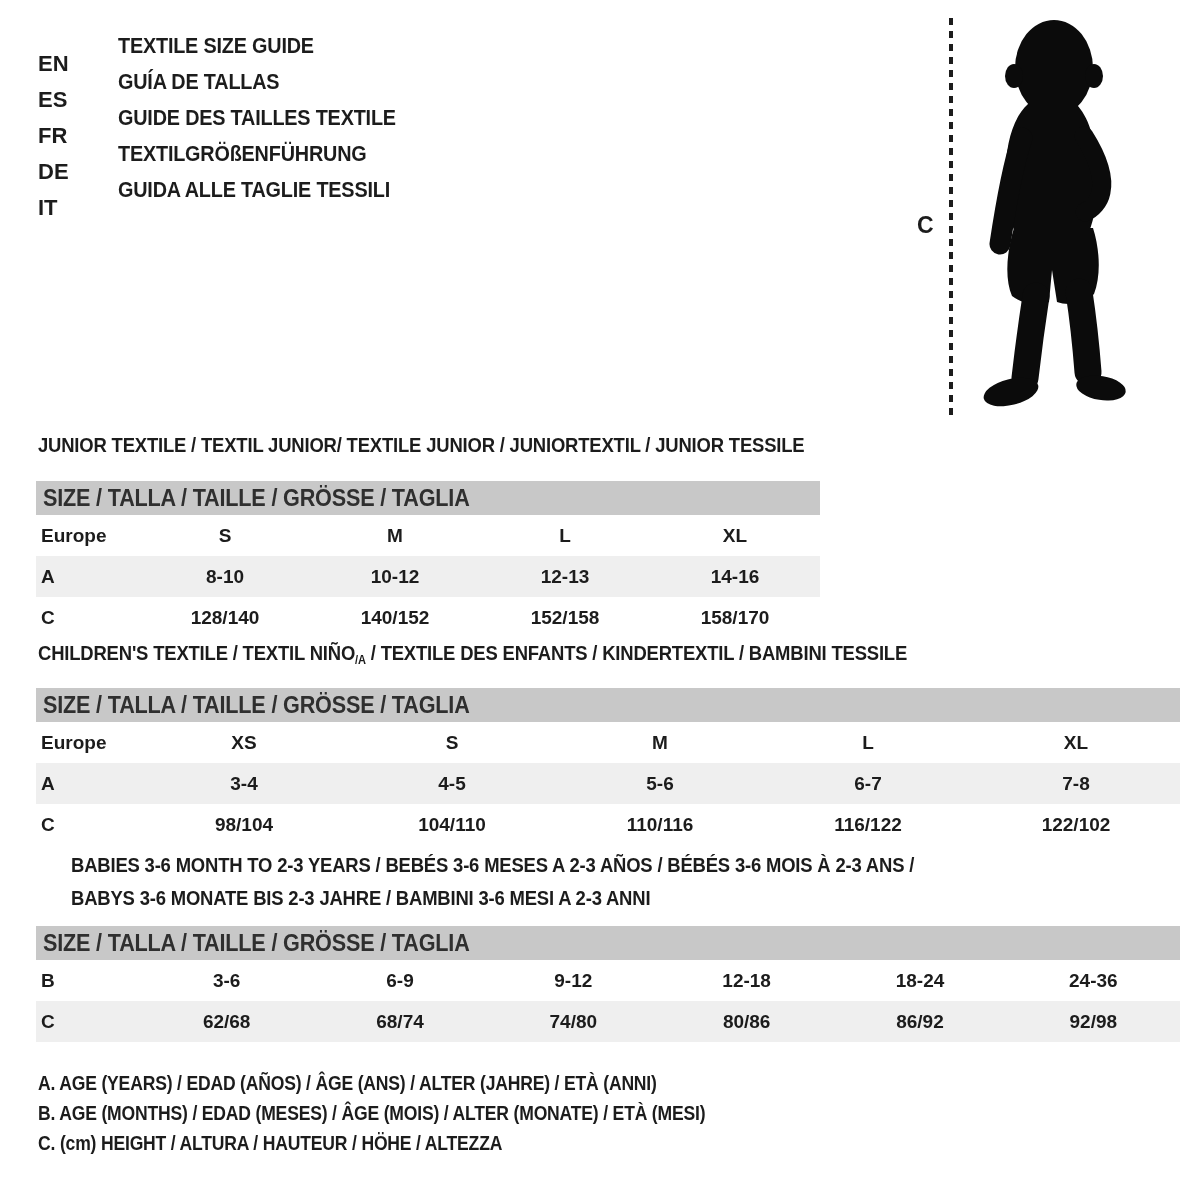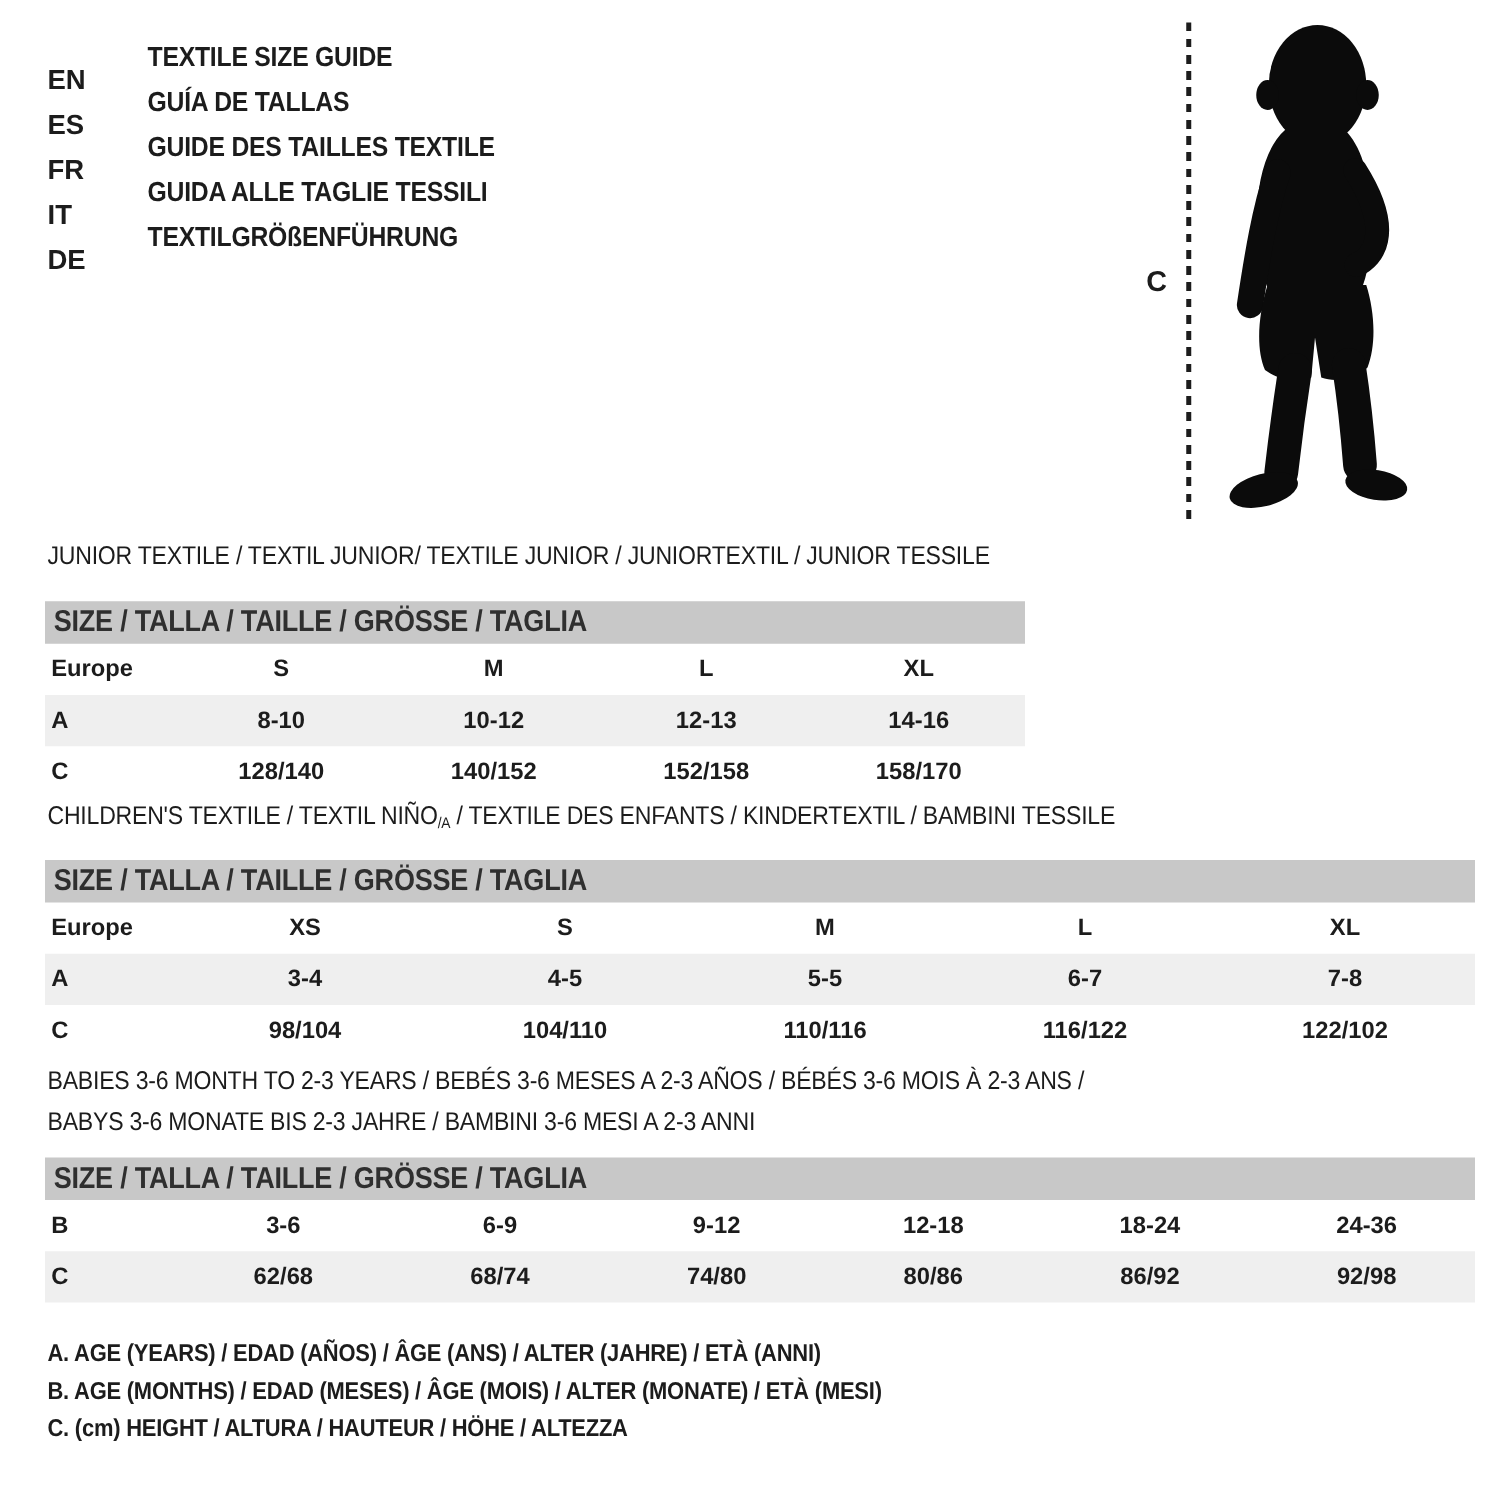--- a/index.html
+++ b/index.html
@@ -24,24 +24,24 @@
   .lang-row { display: flex; align-items: center; height: 36px; font-size: 22px; font-weight: 700; }
   .lang-code { width: 80px; flex: 0 0 80px; margin-top: 36px; }
   
   .height-line {
     position: absolute; left: 949px; top: 18px; width: 4px; height: 398px;
     background: repeating-linear-gradient(to bottom, var(--ink, #111) 0 7px, transparent 7px 13px);
   }
   .measure-c { position: absolute; left: 917px; top: 212px; font-size: 23px; font-weight: 700; }
   .toddler { position: absolute; left: 964px; top: 16px; width: 176px; height: 402px; color: var(--sil, #0b0b0b); }
   
-  .sec-title { position: absolute; left: 38px; margin: 0; font-size: 20.5px; font-weight: 400; }
+  .sec-title { position: absolute; left: 38px; margin: 0; font-size: 20.5px; font-weight: 700; }
   #junior-title { top: 433px; }
   #children-title { top: 641px; }
-  #babies-title { top: 848px; line-height: 33px; }
+  #babies-title { top: 848px; line-height: 33px; margin-left: 33px; }
   .sub { font-size: 0.6em; vertical-align: -0.3em; }
   
   .table { position: absolute; left: 36px; font-weight: 700; }
   .w-junior { width: 784px; }
   .w-full { width: 1144px; }
   #junior-table { top: 481px; }
   #children-table { top: 688px; }
   #babies-table { top: 926px; }
   .thead {
     height: 34px; background: var(--bar, #c8c8c8);
@@ -70,26 +70,26 @@
     </div>
     <div class="lang-row">
       <span class="lang-code">ES</span>
       <span class="cond">GUÍA DE TALLAS</span>
     </div>
     <div class="lang-row">
       <span class="lang-code">FR</span>
       <span class="cond">GUIDE DES TAILLES TEXTILE</span>
     </div>
     <div class="lang-row">
+      <span class="lang-code">DE</span>
+      <span class="cond">TEXTILGRÖßENFÜHRUNG</span>
+    </div>
+    <div class="lang-row">
       <span class="lang-code">IT</span>
       <span class="cond">GUIDA ALLE TAGLIE TESSILI</span>
-    </div>
-    <div class="lang-row">
-      <span class="lang-code">DE</span>
-      <span class="cond">TEXTILGRÖßENFÜHRUNG</span>
     </div>
   </section>
 
   <div class="height-line"></div>
   <div class="measure-c">C</div>
   <svg class="toddler" viewBox="0 0 176 402" aria-hidden="true">
     <g fill="currentColor">
       <ellipse cx="90" cy="52" rx="39" ry="48"></ellipse>
       <ellipse cx="50" cy="60" rx="9" ry="12"></ellipse>
       <ellipse cx="130" cy="60" rx="9" ry="12"></ellipse>
@@ -146,21 +146,21 @@
         <div class="tcell">XS</div>
         <div class="tcell">S</div>
         <div class="tcell">M</div>
         <div class="tcell">L</div>
         <div class="tcell">XL</div>
       </div>
       <div class="trow alt">
         <div class="tlabel">A</div>
         <div class="tcell">3-4</div>
         <div class="tcell">4-5</div>
-        <div class="tcell">5-5</div>
+        <div class="tcell">5-6</div>
         <div class="tcell">6-7</div>
         <div class="tcell">7-8</div>
       </div>
       <div class="trow">
         <div class="tlabel">C</div>
         <div class="tcell">98/104</div>
         <div class="tcell">104/110</div>
         <div class="tcell">110/116</div>
         <div class="tcell">116/122</div>
         <div class="tcell">122/102</div>

